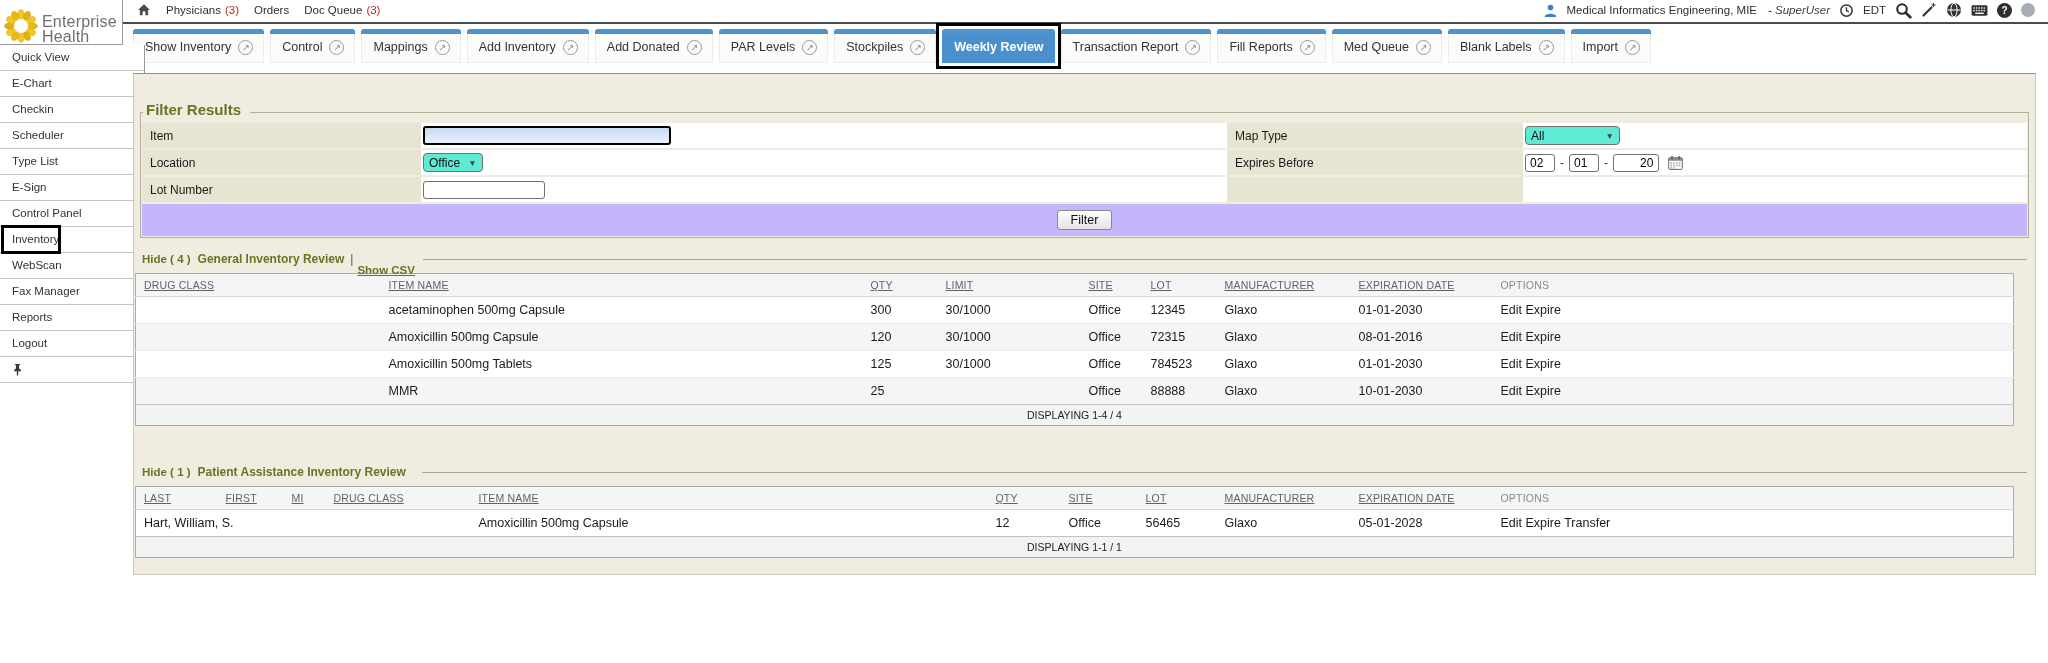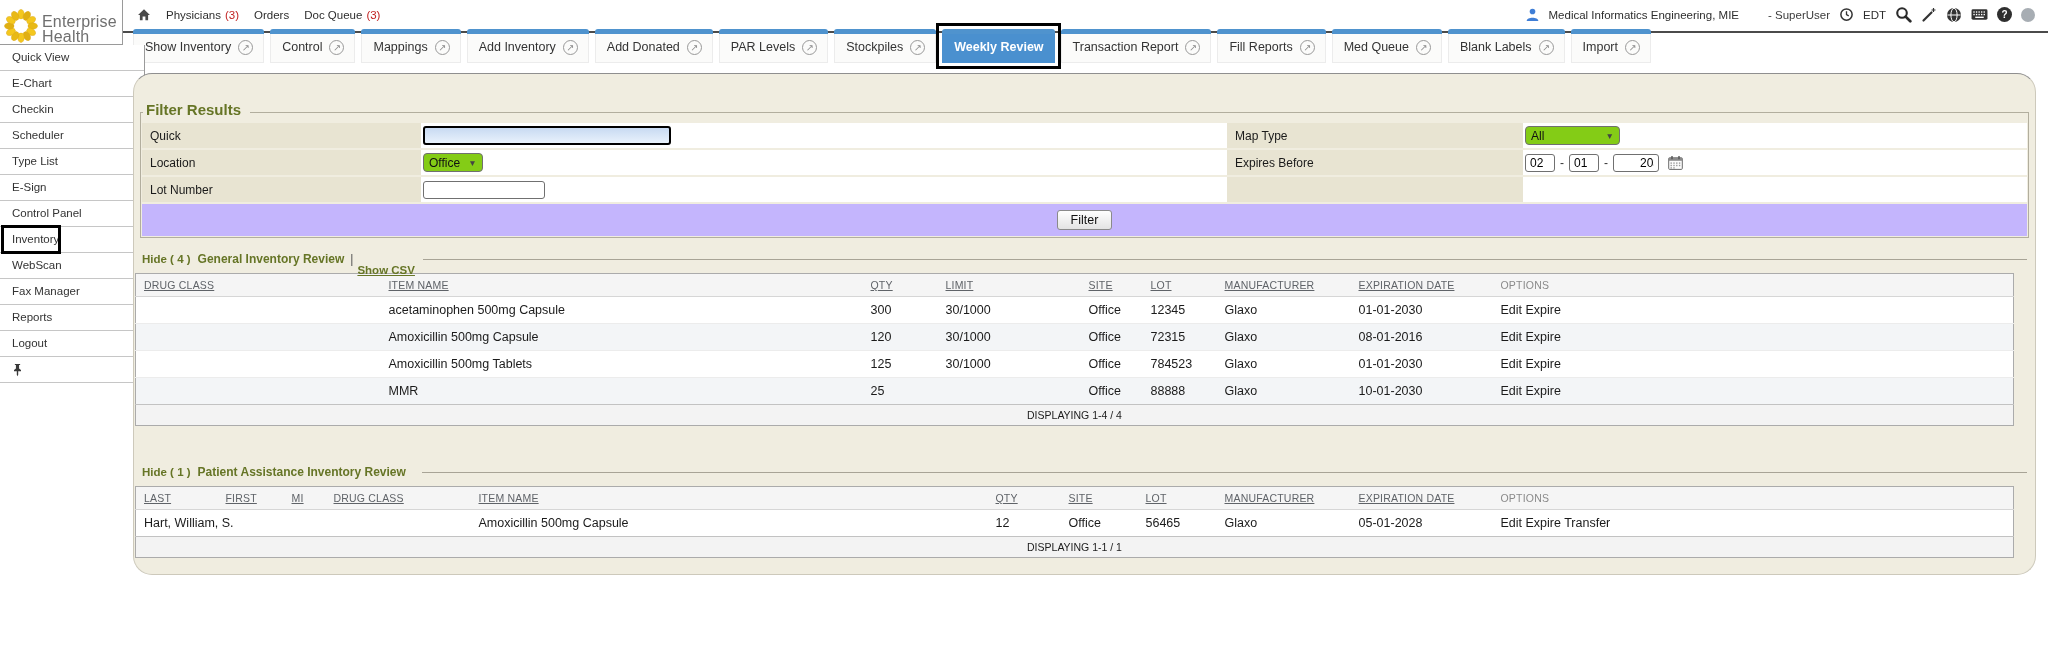--- a/index.html
+++ b/index.html
@@ -5,27 +5,27 @@
   :root{
     --accent:#4f93ce; --accent-active:#4a90cf; --olive:#667526; --red:#c01f1f;
     --panel-beige:#f0ede0; --label-beige:#e8e4d2;
   }
   *{box-sizing:border-box; margin:0; padding:0;}
   html,body{width:2048px;height:663px;overflow:hidden;background:#fff;
     font-family:"Liberation Sans","DejaVu Sans",sans-serif;}
   .stage{position:relative;width:2048px;height:663px;background:#fff;}
 
   
-  .topbar{position:absolute;left:123px;right:0;top:0;height:33px;background:#fff;
+  .topbar{position:absolute;left:123px;right:0;top:0;height:24px;background:#fff;
     border-bottom:2px solid #4b4b4b;display:flex;align-items:center;padding:0 13px 2px 14px;}
   .topnav{display:flex;align-items:center;gap:15px;font-size:11.5px;color:#2e2e2e;}
   .topnav .navitem{display:flex;gap:4px;cursor:pointer;}
   .count{color:var(--red);}
   .topbar-right{margin-left:auto;display:flex;align-items:center;gap:9px;font-size:11.5px;color:#2e2e2e;}
-  .userrole{color:#3c3c3c;margin-left:20px;}
+  .userrole{font-style:italic;color:#3c3c3c;margin-left:2px;}
   .cicon{display:inline-flex;align-items:center;justify-content:center;}
   .help-badge{width:15px;height:15px;border-radius:50%;background:#2f2f2f;color:#fff;
     font-size:10px;font-weight:bold;display:inline-flex;align-items:center;justify-content:center;}
   .presence{width:14px;height:14px;border-radius:50%;background:#a7adb3;display:inline-block;}
 
   
   .logobox{position:absolute;left:0;top:0;width:123px;height:45px;background:#fff;z-index:6;
     border-right:1px solid #9a9a9a;border-bottom:1px solid #9a9a9a;display:flex;align-items:flex-end;gap:3px;padding-left:3px;}
   .logotext{font-size:16px;line-height:15px;color:#6f6f6f;letter-spacing:.2px;}
 
@@ -45,37 +45,37 @@
     border-right:1px solid #9a9a9a;}
   .sidebar ul{list-style:none;}
   .sidebar li{position:relative;height:26px;line-height:25px;padding-left:12px;
     border-bottom:1px solid #c6c6c6;font-size:11.5px;color:#333;cursor:pointer;white-space:nowrap;}
   .anno-inv{position:absolute;left:1px;top:-2px;width:60px;height:29px;border:3px solid #000;pointer-events:none;}
   .pinli{display:flex;align-items:center;}
 
   
   .panel{position:absolute;left:133px;top:73px;width:1903px;height:502px;
     background:var(--panel-beige);border-top:1px solid #8f8f8f;border-left:1px solid #cdc9bb;
-    border-bottom:1px solid #cdc9bb;border-right:1px solid #cdc9bb;border-radius:19px;}
+    border-bottom:1px solid #cdc9bb;border-right:1px solid #cdc9bb;}
 
   
   .fieldset{position:relative;margin:38px 6px 0 6px;border:1px solid #b2ae9e;}
   .legend{position:absolute;top:-12px;left:2px;background:var(--panel-beige);
     padding:0 9px 0 3px;font-size:15px;font-weight:bold;color:var(--olive);}
   .fgrid{display:grid;grid-template-columns:279px 806px 296px 1fr;row-gap:2px;padding:10px 1px 1px 1px;}
   .flabel{background:var(--label-beige);font-size:12px;color:#1a1a1a;padding-left:8px;
     height:25px;display:flex;align-items:center;}
   .ffield{background:#fff;height:25px;display:flex;align-items:center;padding-left:2px;gap:4px;}
   .input-focus{width:248px;height:19px;border:2px solid #000;border-radius:3px;outline:none;
     background:linear-gradient(180deg,#c8daf2,#e9f2fc);font-size:12px;padding:0 4px;}
   .tinput{height:18px;border:1px solid #707070;border-radius:3px;font-size:12px;padding:0 4px;outline:none;background:#fff;}
   .lot-input{width:122px;}
   .d2{width:30px;} .d4{width:46px;padding-left:26px;}
   .fselect{display:inline-flex;align-items:center;gap:8px;height:19px;border:1px solid #707070;
-    border-radius:4px;background:#84cc16;font-size:12px;color:#111;padding:0 5px;cursor:pointer;}
+    border-radius:4px;background:#5eead4;font-size:12px;color:#111;padding:0 5px;cursor:pointer;}
   .fselect.w92{width:95px;justify-content:space-between;}
   .chev{font-size:8.5px;color:#444;}
   .dash{color:#333;font-size:12px;margin:0 1px;}
   .btnrow{grid-column:1 / -1;background:#c4b5fd;height:32px;display:flex;align-items:center;justify-content:center;}
   .filter-btn{padding:2px 13px;font-size:12.5px;color:#111;background:linear-gradient(#fefefe,#e3e3e3);
     border:1px solid #8a8a8a;border-radius:3px;cursor:pointer;font-family:inherit;}
 
   
   .section-head{display:flex;align-items:center;height:24px;margin:9px 8px 0 8px;white-space:nowrap;}
   .hide-link{font-size:11.5px;font-weight:bold;color:var(--olive);cursor:pointer;}
@@ -322,21 +322,21 @@
       </li>
     </ul>
   </div>
 
   <div class="panel">
 
     <div class="fieldset">
       <span class="legend">Filter Results</span>
       <div class="fgrid">
 
-        <div class="flabel">Quick</div>
+        <div class="flabel">Item</div>
         <div class="ffield">
           <input class="input-focus" type="text" value="" style="">
         </div>
         <div class="flabel">Map Type</div>
         <div class="ffield">
           <span class="fselect w92">
             <span>All</span>
             <span class="chev">▼</span>
           </span>
         </div>

